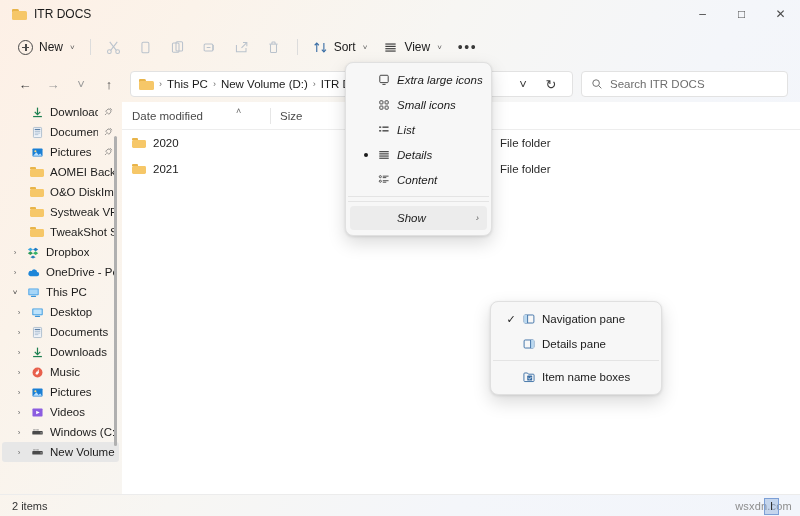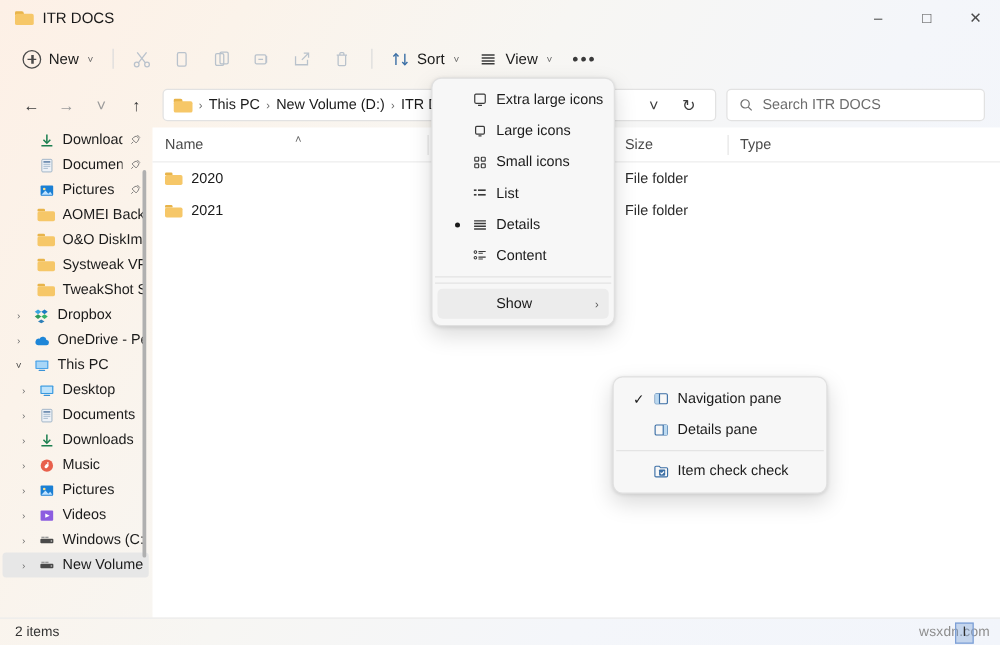--- a/index.html
+++ b/index.html
@@ -153,21 +153,21 @@
     border-top: 1px solid #ececec;
   }
 
   
   .menu {
     position: absolute; background: #f7f7f7;
     border: 1px solid #e0e0e0; border-radius: 8px;
     box-shadow: 0 7px 18px rgba(0,0,0,0.15), 0 1px 3px rgba(0,0,0,0.10);
     padding: 4px 0;
   }
-  #view-menu { left: 345px; top: 62px; width: 147px; }
+  #view-menu { left: 345px; top: 62px; width: 147px; font-style: italic; }
   #show-menu { left: 490px; top: 301px; width: 172px; }
   .menu-item {
     height: 24px; display: flex; align-items: center; font-size: 11.5px; color: #1b1b1b;
     padding: 0 8px; margin: 1px 4px; border-radius: 4px; white-space: nowrap;
   }
   .menu-item.highlight { background: #ececec; }
   .mi-mark { width: 16px; flex: none; display: flex; align-items: center; justify-content: center; font-size: 11px; color: #1b1b1b; }
   .mi-icon { width: 20px; flex: none; display: flex; align-items: center; justify-content: center; }
   .mi-label { padding-left: 3px; }
   .mi-arrow { margin-left: auto; font-size: 9px; color: #5a5a5a; }
@@ -528,23 +528,20 @@
             </svg>
           </span>
           <span class="nav-label">New Volume (D:</span>
         </div>
       </div>
   </div>
   <div class="navscroll"></div>
 
   <div class="content">
     <div class="colheader">
-      <div class="col col-name">
-        <span>Name</span>
-      </div>
       <div class="col col-date">
         <span>Date modified</span>
       </div>
       <div class="col col-size">
         <span>Size</span>
       </div>
       <div class="col col-type">
         <span>Type</span>
       </div>
       <span class="sort-caret">˄</span>
@@ -594,30 +591,20 @@
               <rect x="3.2" y="2.6" width="9.6" height="8.4" rx="1.1" stroke="#3a3a3a" stroke-width="1.1" fill="none"></rect>
               <line x1="6.2" y1="13" x2="9.8" y2="13" stroke="#3a3a3a" stroke-width="1.1"></line>
             </svg>
           </span>
           <span class="mi-label">Extra large icons</span>
         </div>
         <div class="menu-item">
           <span class="mi-mark"></span>
           <span class="mi-icon">
             <svg width="14" height="14" viewBox="0 0 16 16">
-              <rect x="4" y="3.6" width="8" height="7" rx="1" stroke="#3a3a3a" stroke-width="1.1" fill="none"></rect>
-              <line x1="6.6" y1="12.2" x2="9.4" y2="12.2" stroke="#3a3a3a" stroke-width="1.1"></line>
-            </svg>
-          </span>
-          <span class="mi-label">Large icons</span>
-        </div>
-        <div class="menu-item">
-          <span class="mi-mark"></span>
-          <span class="mi-icon">
-            <svg width="14" height="14" viewBox="0 0 16 16">
               <rect x="3.2" y="3.2" width="3.6" height="3.6" rx="0.7" stroke="#3a3a3a" stroke-width="1.05" fill="none"></rect>
               <rect x="9.2" y="3.2" width="3.6" height="3.6" rx="0.7" stroke="#3a3a3a" stroke-width="1.05" fill="none"></rect>
               <rect x="3.2" y="9.2" width="3.6" height="3.6" rx="0.7" stroke="#3a3a3a" stroke-width="1.05" fill="none"></rect>
               <rect x="9.2" y="9.2" width="3.6" height="3.6" rx="0.7" stroke="#3a3a3a" stroke-width="1.05" fill="none"></rect>
             </svg>
           </span>
           <span class="mi-label">Small icons</span>
         </div>
         <div class="menu-item">
           <span class="mi-mark"></span>
@@ -697,21 +684,21 @@
         <div class="menu-sep"></div>
         <div class="menu-item">
           <span class="mi-mark"></span>
           <span class="mi-icon">
             <svg width="14" height="14" viewBox="0 0 16 16">
               <path d="M2.2 4.4a1 1 0 0 1 1-1h3l1.2 1.4h5.4a1 1 0 0 1 1 1v6.4a1 1 0 0 1-1 1H3.2a1 1 0 0 1-1-1z" stroke="#3a6ea5" stroke-width="1.05" fill="none"></path>
               <rect x="6" y="6.4" width="5.6" height="5.6" rx="0.7" fill="#3a6ea5"></rect>
               <path d="M7.3 9.2 8.5 10.4l2.1-2.2" stroke="#fff" stroke-width="1.1" fill="none"></path>
             </svg>
           </span>
-          <span class="mi-label">Item check check</span>
+          <span class="mi-label">Item name boxes</span>
         </div>
       </div>
   </div>
 
   <div class="watermark">wsxdn.com</div>
   <div class="wm-caret"></div>
 
 </div>
 
 </body></html>

